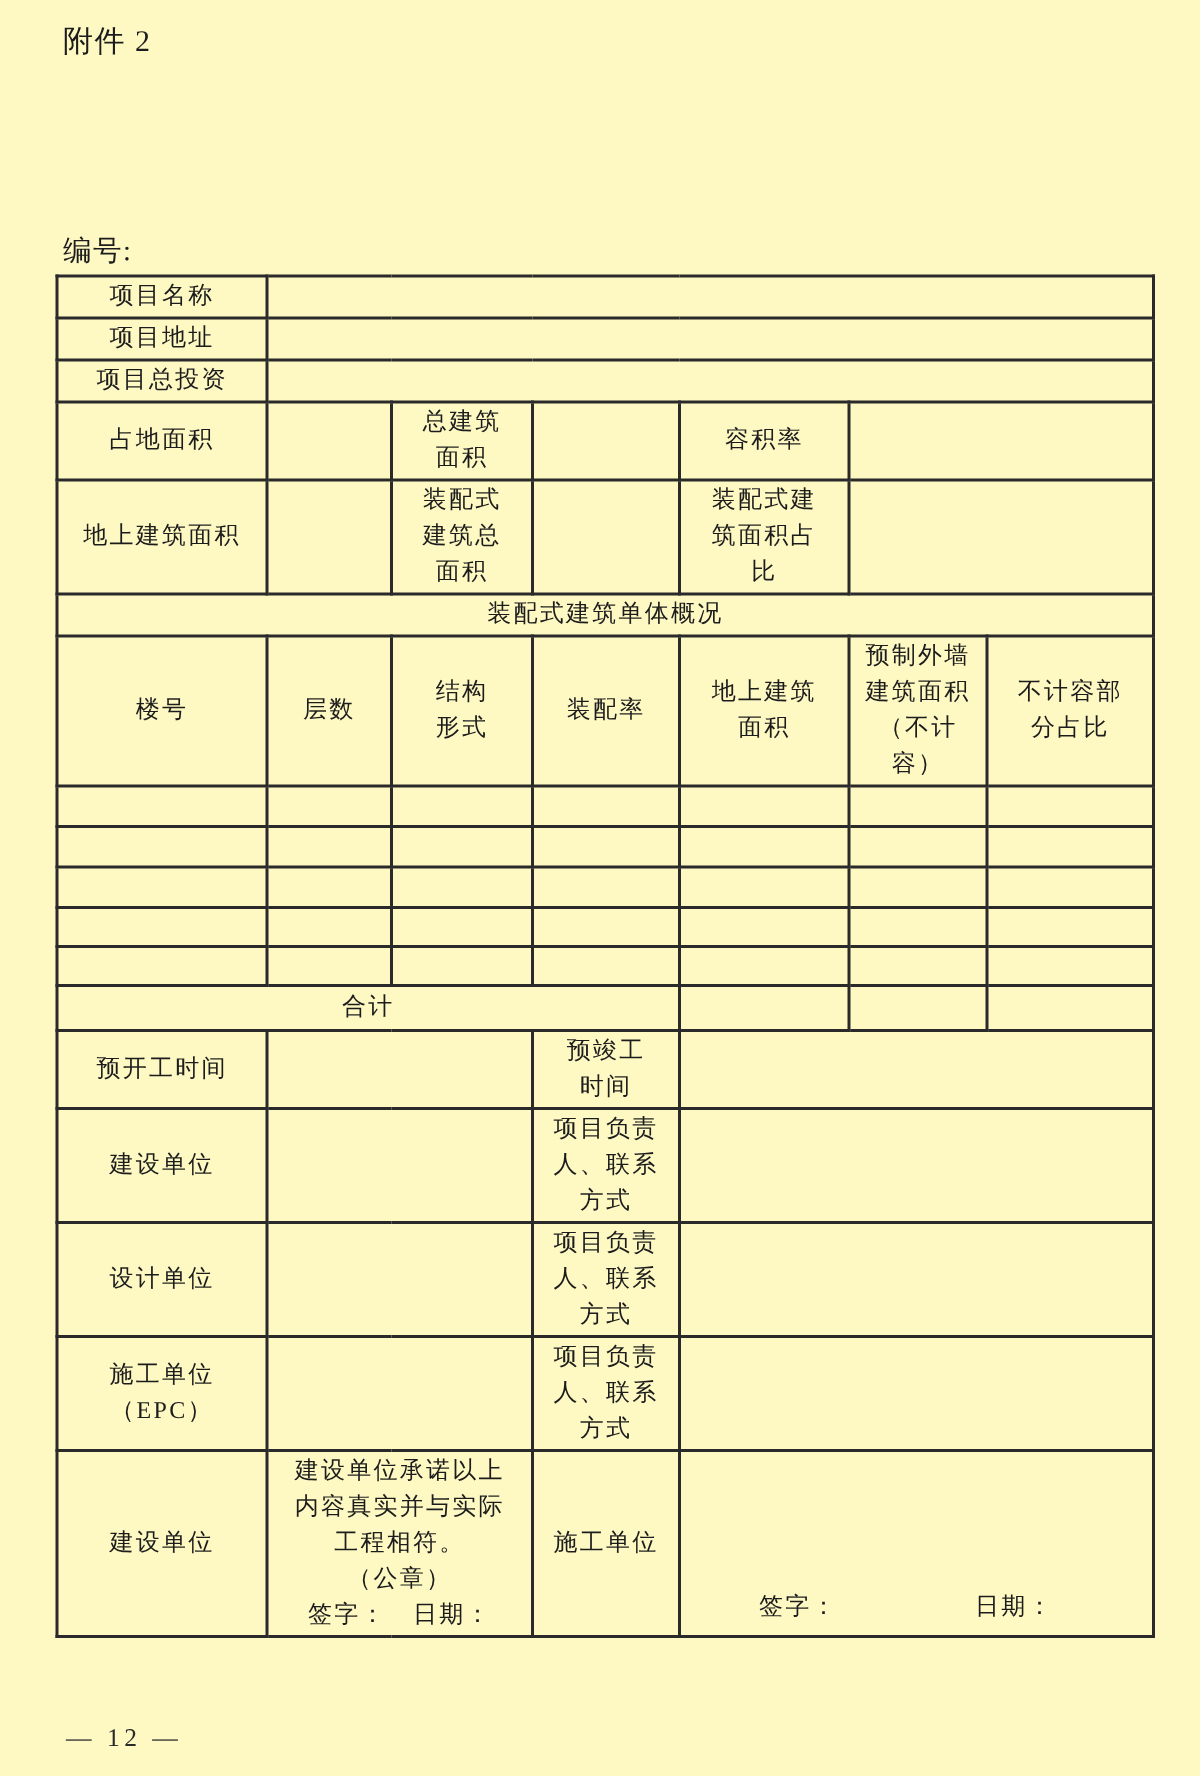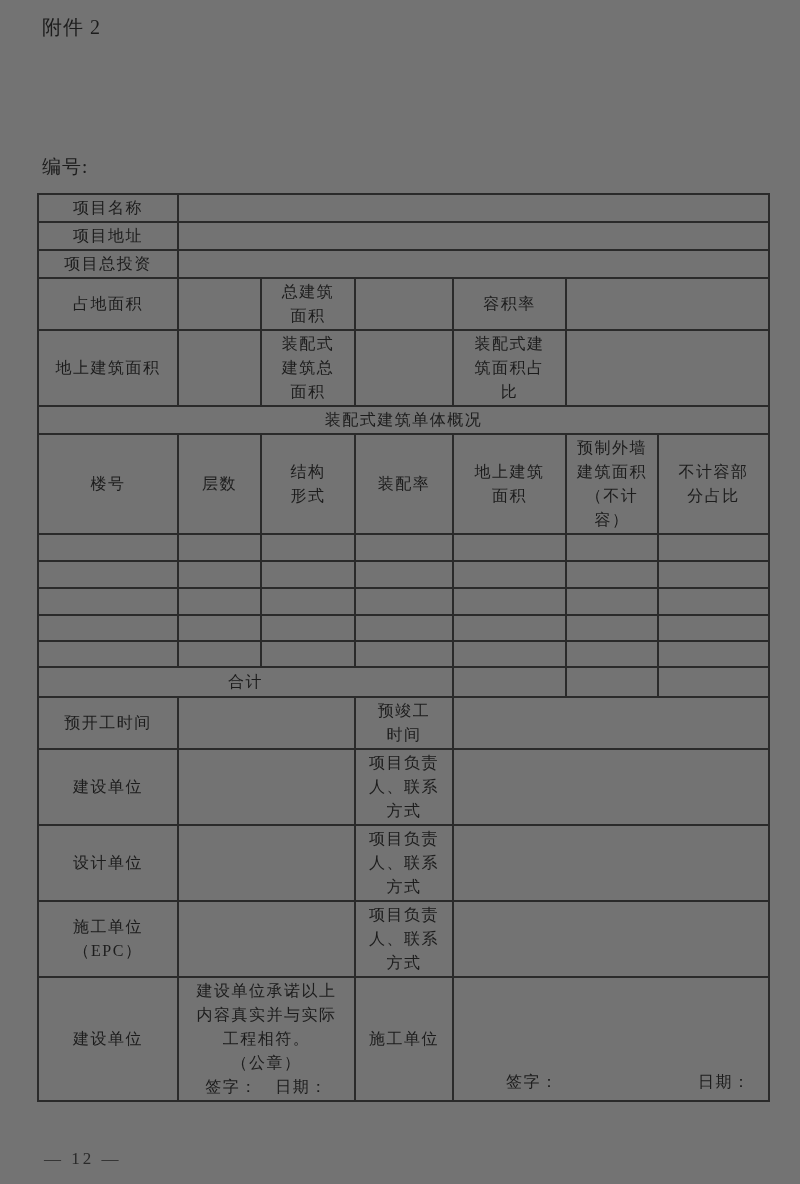--- a/index.html
+++ b/index.html
@@ -1,37 +1,37 @@
 <!DOCTYPE html>
 <html><head>
 <meta charset="utf-8">
 <style>
   html,body { margin:0; padding:0; background:#ffffff; }
   .page {
-    position:relative; width:800px; height:1184px; background:#737373;
+    position:relative; width:800px; height:1184px; background:#fef9c3;
     font-family:"Liberation Serif","DejaVu Serif",serif; color:#1c1c1c; overflow:hidden;
   }
   .attachment { position:absolute; left:42px; top:14px; font-size:20px; letter-spacing:1px; }
   .doc-title  { position:absolute; left:0; right:0; top:76px; text-align:center;
                 font-size:35px; font-weight:bold; letter-spacing:1px; }
   .number     { position:absolute; left:42px; top:154px; font-size:19px; letter-spacing:1px;text-align:center; }
 
   table.form {
-    position:absolute; left:37px; top:193px; width:731px;
+    position:absolute; left:37px; top:183px; width:731px;
     border-collapse:collapse; table-layout:fixed;
   }
   table.form td {
     border:2px solid #2a2a2a; font-size:16px; line-height:24px;
     text-align:center; vertical-align:middle; padding:1px 2px;
     white-space:pre-line; letter-spacing:1.5px; overflow:hidden;
   }
   td.commit   { text-align:left; padding:2px 4px 2px 8px; line-height:23px; letter-spacing:1.5px; }
   td.verify-val { position:relative; }
   .sig-label  { position:absolute; left:52px;  bottom:6px; letter-spacing:1.5px; }
-  .date-label { position:absolute; left:196px; bottom:6px; letter-spacing:1.5px;margin-left:48px; }
+  .date-label { position:absolute; left:196px; bottom:6px; letter-spacing:1.5px; }
 
   .footer { position:absolute; left:44px; top:1149px; font-size:17px; letter-spacing:3px; color:#2a2a2a; }
 </style>
 </head>
 <body>
 
 <div class="page">
 
   <div class="attachment">附件 2</div>
   <div class="number">编号:</div>

